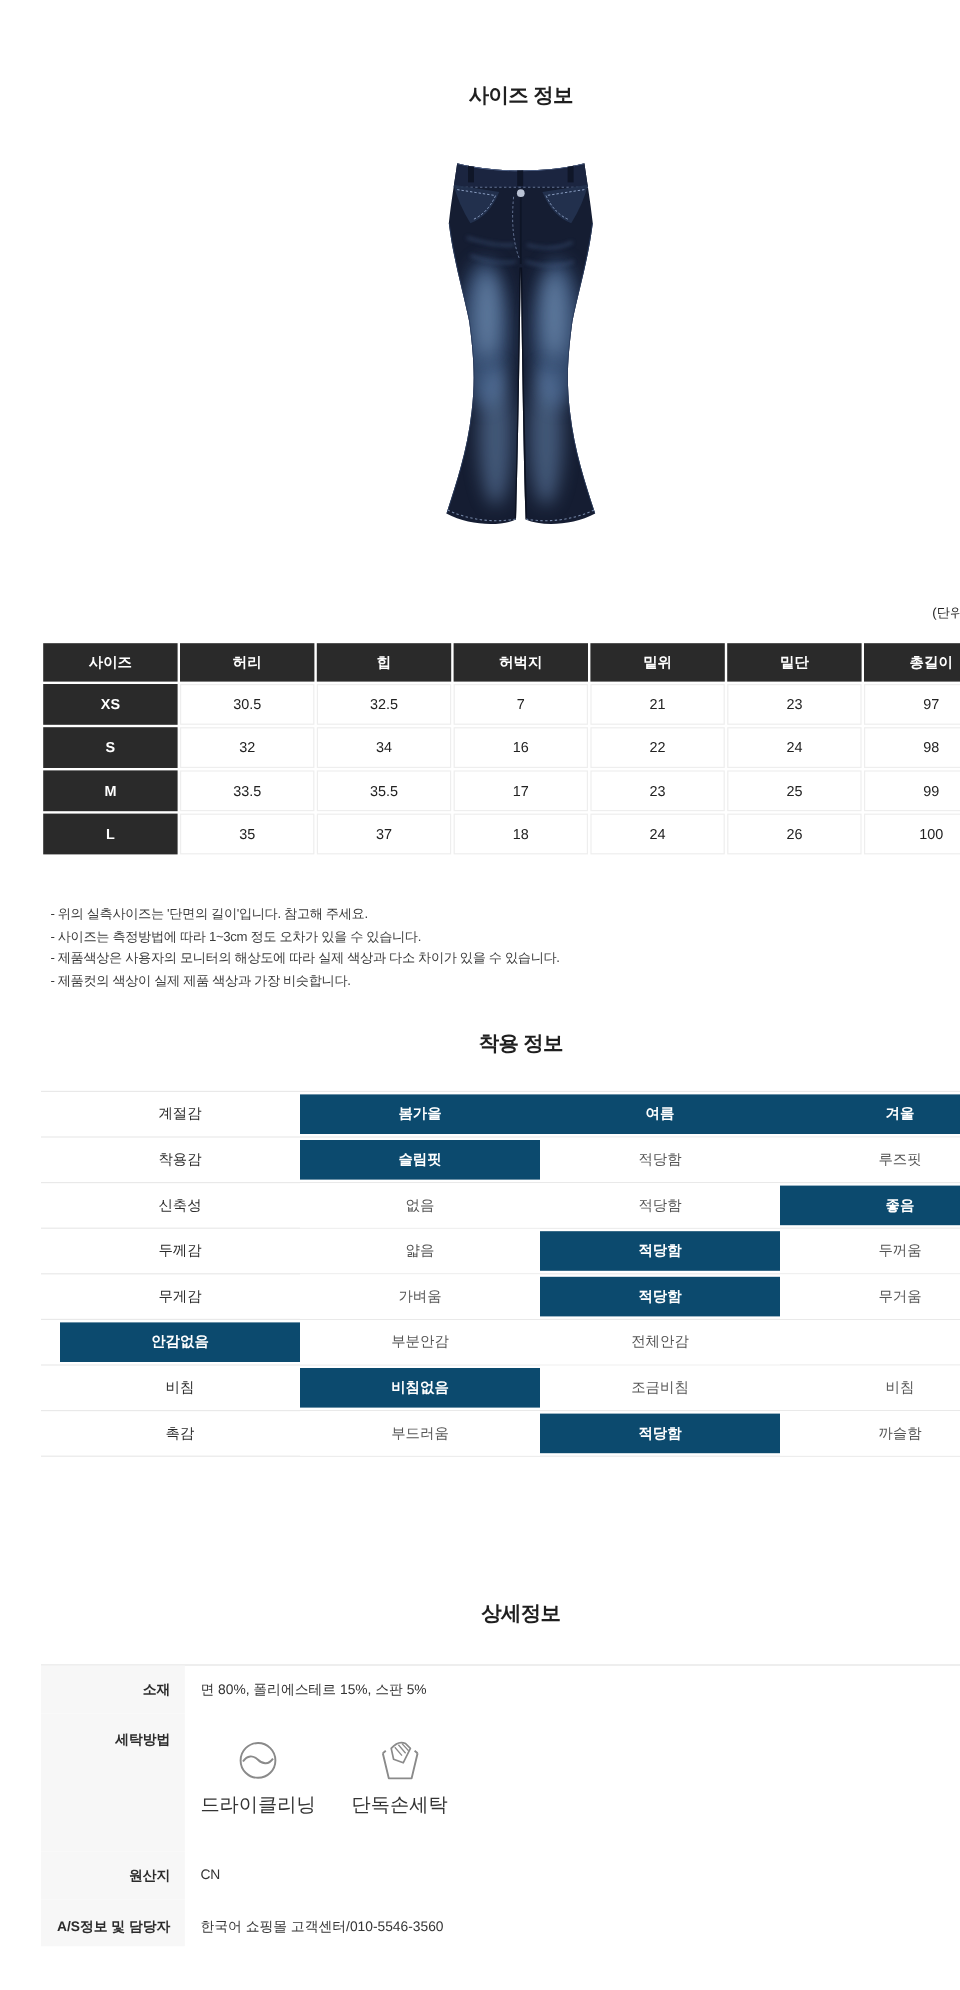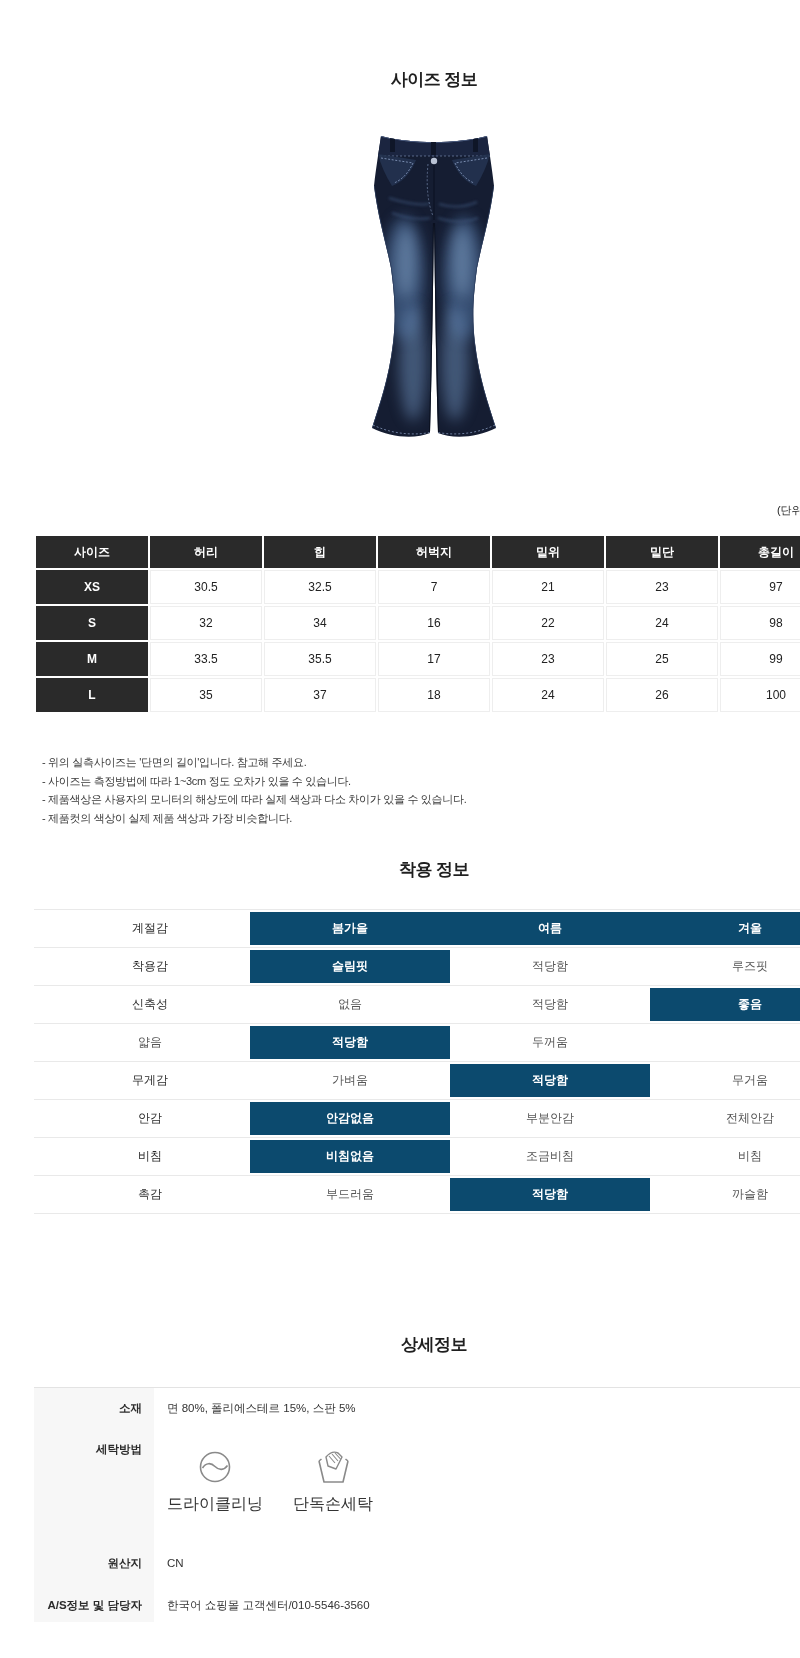--- a/index.html
+++ b/index.html
@@ -188,32 +188,32 @@
         <div class="fit-cell">적당함</div>
         <div class="fit-cell">루즈핏</div>
       </div>
       <div class="fit-row">
         <div class="fit-label">신축성</div>
         <div class="fit-cell">없음</div>
         <div class="fit-cell">적당함</div>
         <div class="fit-cell sel">좋음</div>
       </div>
       <div class="fit-row">
+        <div class="fit-label">두께감</div>
         <div class="fit-cell">얇음</div>
         <div class="fit-cell sel">적당함</div>
         <div class="fit-cell">두꺼움</div>
       </div>
       <div class="fit-row">
         <div class="fit-label">무게감</div>
         <div class="fit-cell">가벼움</div>
         <div class="fit-cell sel">적당함</div>
         <div class="fit-cell">무거움</div>
       </div>
       <div class="fit-row">
-        <div class="fit-label">안감</div>
         <div class="fit-cell sel">안감없음</div>
         <div class="fit-cell">부분안감</div>
         <div class="fit-cell">전체안감</div>
       </div>
       <div class="fit-row">
         <div class="fit-label">비침</div>
         <div class="fit-cell sel">비침없음</div>
         <div class="fit-cell">조금비침</div>
         <div class="fit-cell">비침</div>
       </div>

